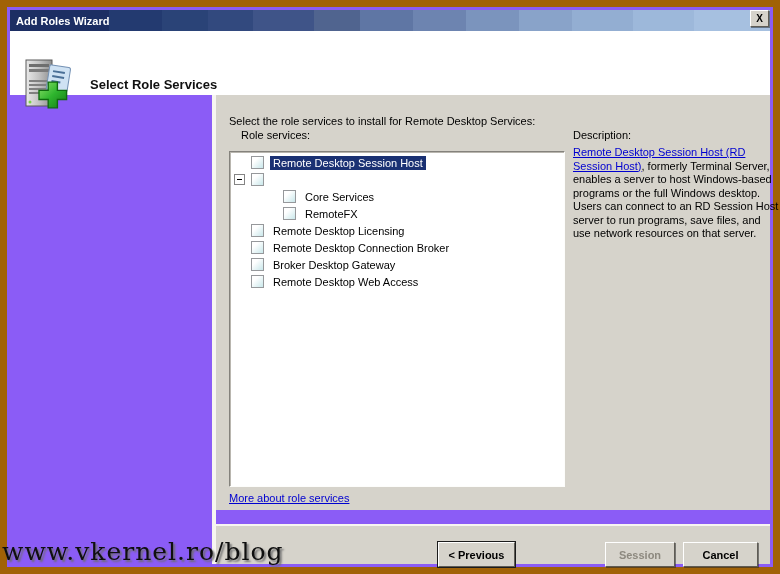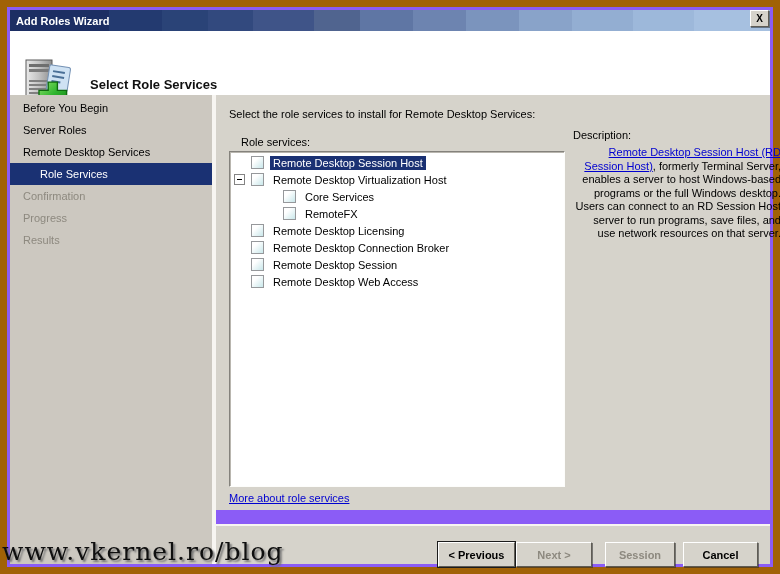--- a/index.html
+++ b/index.html
@@ -34,22 +34,22 @@
   .hdr-icon{position:absolute;left:10px;top:27px;width:58px;height:58px;}
   
   .sidebar{position:absolute;left:3px;top:88px;width:202px;bottom:3px;background:#ccc8c0;}
   .divider-v{position:absolute;left:205px;top:88px;width:4px;bottom:3px;background:#f7f5f1;}
   .sb-item{height:22px;line-height:22px;padding-left:13px;white-space:nowrap;}
   .sb-item.selected{background:#1a3173;color:#fff;padding-left:30px;}
   .sb-item.disabled{color:#8d897f;}
   .sb-list{position:absolute;top:2px;left:0;right:0;}
   
   .content{position:absolute;left:209px;top:88px;right:3px;bottom:57px;background:#d6d3cb;}
-  .instruction{position:absolute;left:13px;top:13px;text-align:center;}
-  .tree-label{position:absolute;left:13px;top:41px;padding-left:12px;}
+  .instruction{position:absolute;left:13px;top:20px;text-align:center;}
+  .tree-label{position:absolute;left:13px;top:34px;padding-left:12px;}
   .treebox{
     position:absolute;left:13px;top:56px;width:334px;height:334px;background:#fff;
     border:1px solid;border-color:#84827c #fdfdfb #fdfdfb #84827c;
     box-shadow:inset 1px 1px 0 #b9b6af;
   }
   .tree-row{display:flex;align-items:center;height:17px;padding-left:4px;}
   .tree-row.lvl2{padding-left:36px;}
   .exp-slot{width:17px;display:flex;align-items:center;flex:0 0 17px;}
   .expander{
     width:9px;height:9px;background:#fff;border:1px solid #848484;position:relative;
@@ -59,21 +59,21 @@
     width:13px;height:13px;flex:0 0 13px;margin-right:6px;
     background:linear-gradient(135deg,#ffffff 30%,#cde9ec 95%);
     border:1px solid #96989b;box-sizing:border-box;
   }
   .tree-item-label{white-space:nowrap;padding:1px 3px;}
   .tree-item-label.selected{background:#1a3173;color:#fff;}
   .link{color:#0000d0;text-decoration:underline;cursor:pointer;}
   .more-link{position:absolute;left:13px;top:397px;}
   
   .desc-heading{position:absolute;left:357px;top:34px;}
-  .desc-body{position:absolute;left:357px;top:51px;width:208px;line-height:13.5px;text-align:right;}
+  .desc-body{position:absolute;left:357px;top:51px;width:208px;line-height:13.5px;}
   
   .sep-h{position:absolute;left:209px;right:3px;top:517px;height:2px;background:#f7f5f1;}
   .btn-row{position:absolute;left:209px;top:519px;right:3px;bottom:3px;background:#d6d3cb;}
   .btn{
     position:absolute;top:16px;height:23px;background:#d6d3cb;
     border:1px solid;border-color:#ffffff #5f5c55 #5f5c55 #ffffff;
     box-shadow:1px 1px 0 rgba(40,40,40,.55);
     display:flex;align-items:center;justify-content:center;
     font-family:"Liberation Sans",sans-serif;font-size:11px;cursor:default;font-weight:bold;
   }
@@ -126,50 +126,38 @@
           <rect x="32" y="13" width="12" height="2" fill="#4a6f96"></rect>
           <rect x="32" y="18" width="12" height="2" fill="#4a6f96"></rect>
           <rect x="32" y="23" width="9" height="2" fill="#4a6f96"></rect>
         </g>
         <path d="M25 33 h10 v-9 h10 v9 h10 v10 h-10 v9 h-10 v-9 h-10 z" transform="translate(-4,2) scale(0.92)" fill="url(#grn)" stroke="#0f6c0f" stroke-width="1.5"></path>
       </svg>
     </div>
     <div class="header-title">Select Role Services</div>
   </div>
 
-  <div class="sidebar">
-    <div class="sb-list" id="sb-list">
-        <div class="sb-item normal">Before You Begin</div>
-        <div class="sb-item normal">Server Roles</div>
-        <div class="sb-item normal">Remote Desktop Services</div>
-        <div class="sb-item selected">Role Services</div>
-        <div class="sb-item disabled">Confirmation</div>
-        <div class="sb-item disabled">Progress</div>
-        <div class="sb-item disabled">Results</div>
-      </div>
-  </div>
   <div class="divider-v"></div>
 
   <div class="content">
     <div class="instruction">Select the role services to install for Remote Desktop Services:</div>
     <div class="tree-label">Role services:</div>
 
     <div class="treebox" id="treebox">
       <div style="height:2px;"></div>
     <div class="tree-row">
           <span class="exp-slot"></span>
           <span class="cb"></span>
           <span class="tree-item-label selected">Remote Desktop Session Host</span>
         </div>
         <div class="tree-row">
           <span class="exp-slot">
             <span class="expander"></span>
           </span>
           <span class="cb"></span>
-          <span class="tree-item-label">Remote Desktop Virtualization Host</span>
         </div>
         <div class="tree-row lvl2">
           <span class="exp-slot"></span>
           <span class="cb"></span>
           <span class="tree-item-label">Core Services</span>
         </div>
         <div class="tree-row lvl2">
           <span class="exp-slot"></span>
           <span class="cb"></span>
           <span class="tree-item-label">RemoteFX</span>
@@ -180,40 +168,39 @@
           <span class="tree-item-label">Remote Desktop Licensing</span>
         </div>
         <div class="tree-row">
           <span class="exp-slot"></span>
           <span class="cb"></span>
           <span class="tree-item-label">Remote Desktop Connection Broker</span>
         </div>
         <div class="tree-row">
           <span class="exp-slot"></span>
           <span class="cb"></span>
-          <span class="tree-item-label">Remote Desktop Session</span>
+          <span class="tree-item-label">Broker Desktop Gateway</span>
         </div>
         <div class="tree-row">
           <span class="exp-slot"></span>
           <span class="cb"></span>
           <span class="tree-item-label">Remote Desktop Web Access</span>
         </div>
       </div>
 
     <div class="more-link">
       <span class="link">More about role services</span>
     </div>
 
     <div class="desc-heading">Description:</div>
     <div class="desc-body"><span class="link">Remote Desktop Session Host (RD Session Host)</span><span>, formerly Terminal Server, enables a server to host Windows-based programs or the full Windows desktop. Users can connect to an RD Session Host server to run programs, save files, and use network resources on that server.</span></div>
   </div>
 
   <div class="sep-h"></div>
   <div class="btn-row" id="btn-row">
       <div class="btn default" style="left: 222px; width: 75px;">&lt; Previous</div>
-      <div class="btn disabled" style="left: 300px; width: 74px;">Next &gt;</div>
       <div class="btn disabled" style="left: 389px; width: 68px;">Session</div>
       <div class="btn" style="left: 467px; width: 73px;">Cancel</div>
     </div>
 
 </div>
 
 <div class="watermark">www.vkernel.ro/blog</div>
 
 </body></html>

